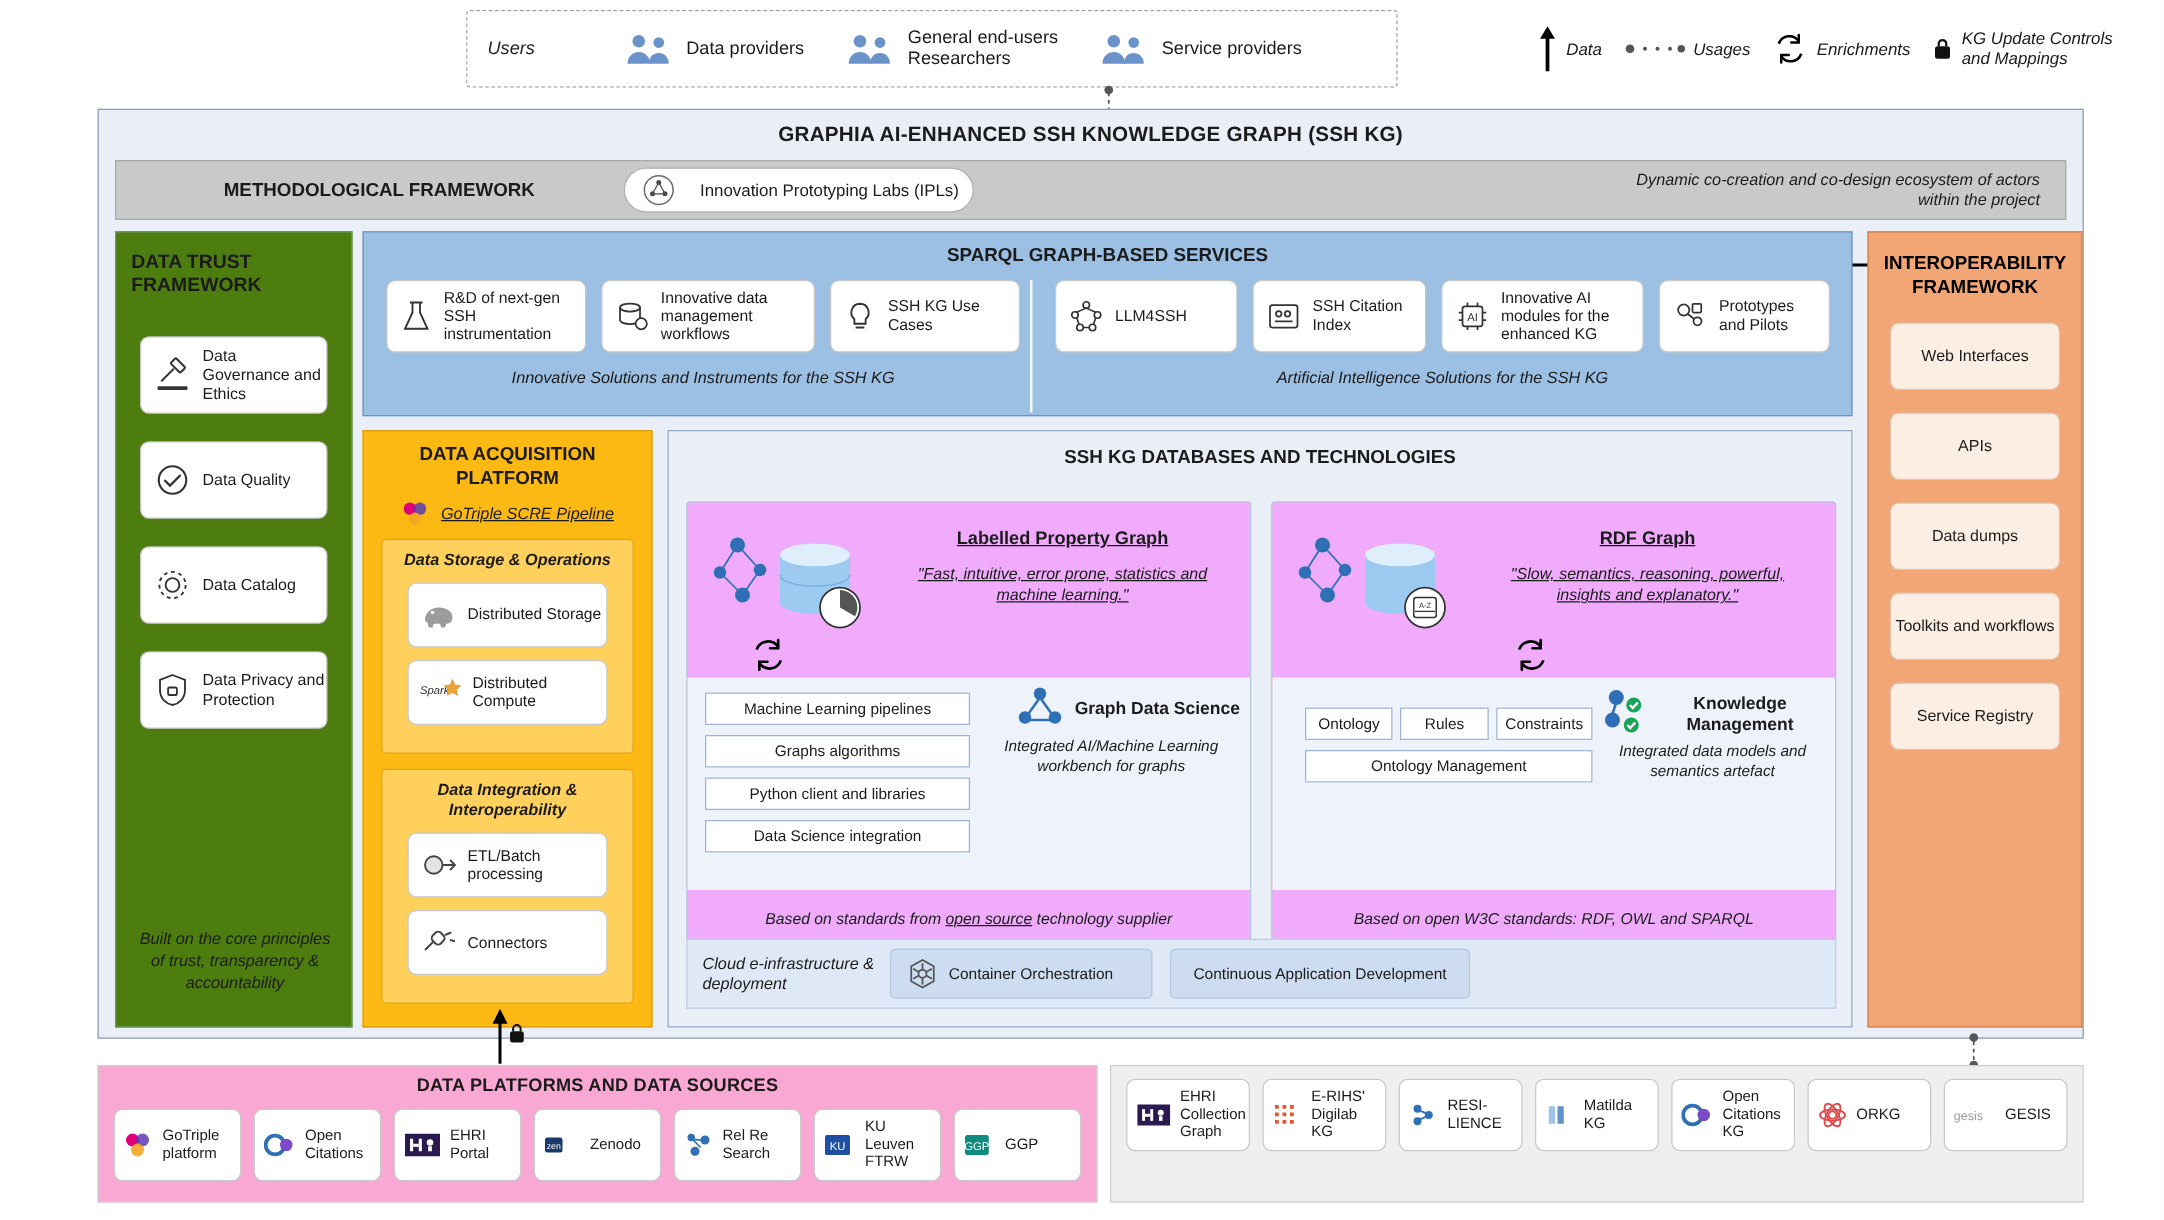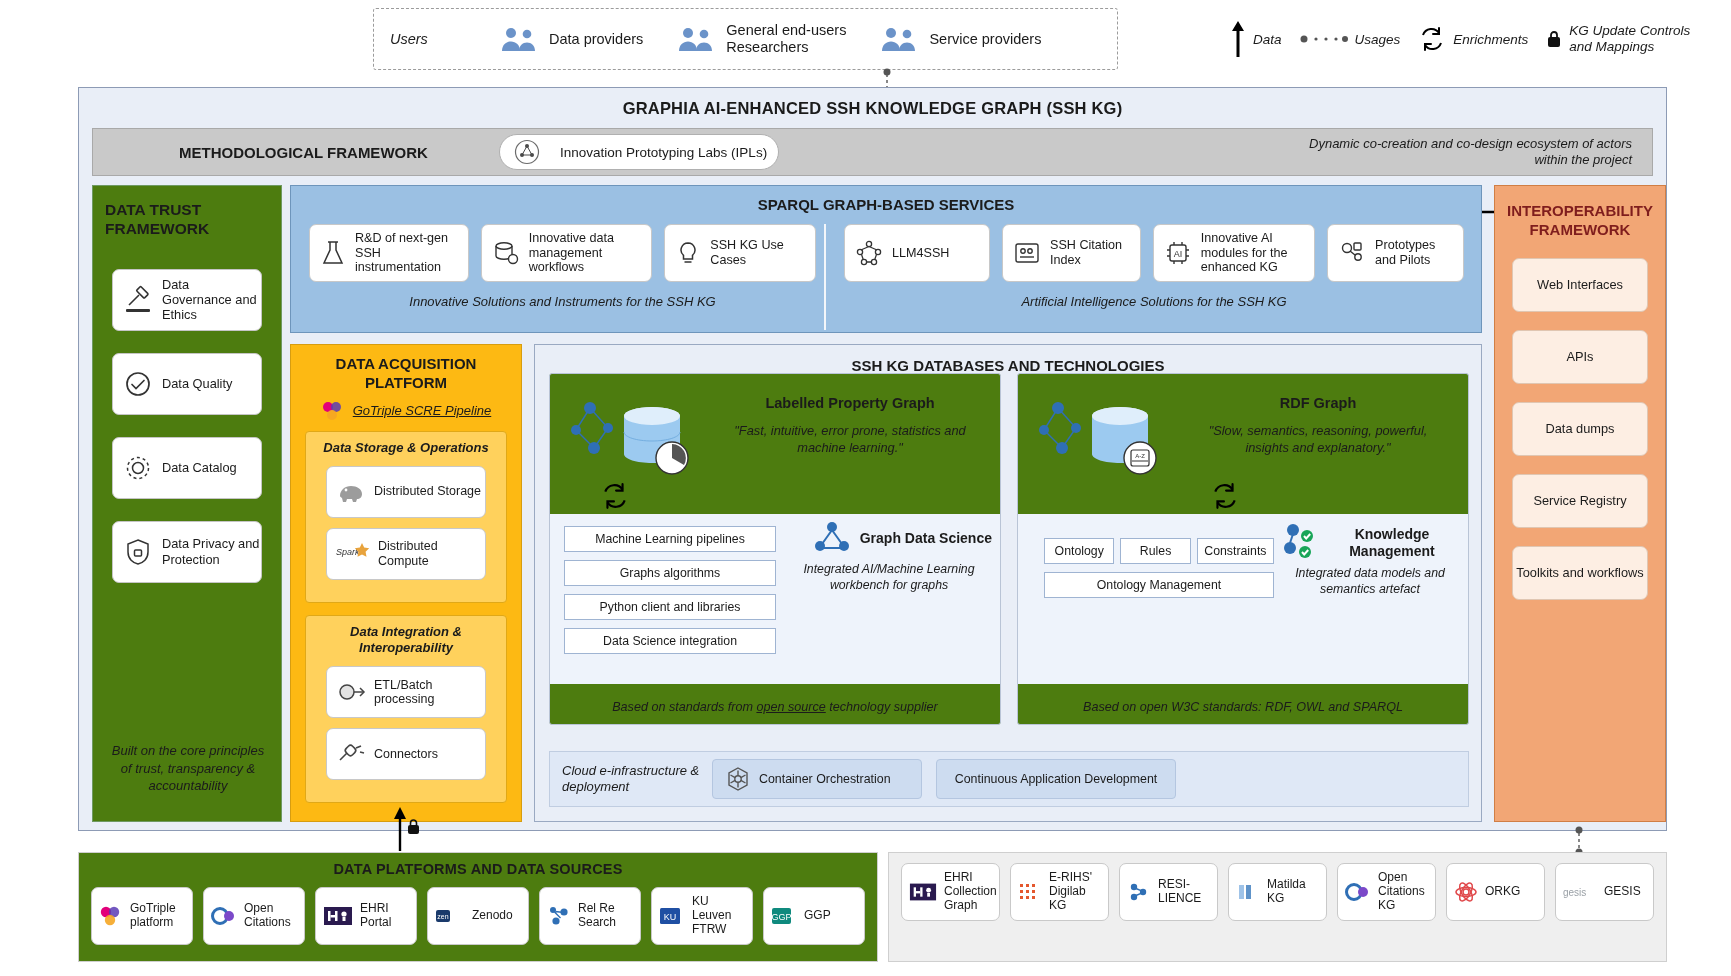--- a/index.html
+++ b/index.html
@@ -113,21 +113,21 @@
   }
   .dap-card .lbl { font-size:12.5px; line-height:1.18; }
 
   
   #dbt {
     left:534px; top:344px; width:948px; height:478px;
     background:#e9eef7; border:1px solid #9aa9c2;
   }
   #dbt .dbt-title { text-align:center; font-weight:bold; font-size:15px; padding-top:12px; }
   .graph-panel {
-    position:absolute; top:28px; background:#4d7c0f; border:1px solid #b9c4d6; border-radius:3px;
+    position:absolute; top:56px; background:#f0abfc; border:1px solid #b9c4d6; border-radius:3px;text-decoration:underline;
   }
   #lpg { left:14px; width:452px; height:352px; }
   #rdf { left:482px; width:452px; height:352px; }
   .gp-head { display:flex; align-items:flex-start; padding:12px 10px 0 10px; }
   .gp-icons { width:150px; height:96px; position:relative; flex:0 0 auto; }
   .gp-text { flex:1; text-align:center; padding-top:8px; }
   .gp-text .h { font-weight:bold; font-size:14.5px; line-height:1.25; }
   .gp-text .q { font-style:italic; font-size:12.8px; margin-top:10px; line-height:1.35; padding:0 10px; }
   .gp-mid { position:relative; margin-top:6px; height:170px; background:#eef3fb; }
   .chip {
@@ -149,28 +149,28 @@
     background:#cddcf0; border:1px solid #b4c6e0; border-radius:4px; height:40px;
     display:flex; align-items:center; gap:8px; padding:0 12px; margin-right:14px;
   }
   .cloud-card .lbl { font-size:12.4px; line-height:1.2; text-align:left; }
 
   
   #interop {
     left:1494px; top:185px; width:172px; height:637px;
     background:#f2a675; border:1px solid #d07e45; padding-top:16px;
   }
-  #interop .i-title { font-weight:bold; font-size:15px; text-align:center; line-height:1.25; color:#7f1d1d; }
+  #interop .i-title { font-weight:bold; font-size:15px; text-align:center; line-height:1.25; color:#000000; }
   .i-card {
     width:136px; height:54px; margin:18px auto 0 auto; background:#fdeee3; border:1px solid #e0c6b2; border-radius:7px;
     display:flex; align-items:center; justify-content:center; text-align:center; font-size:12.8px; line-height:1.2;
   }
 
   
-  #bottom-left { left:78px; top:852px; width:800px; height:110px; background:#4d7c0f; border:1px solid #cfcfcf; }
+  #bottom-left { left:78px; top:852px; width:800px; height:110px; background:#f9a8d4; border:1px solid #cfcfcf; }
   #bottom-right { left:888px; top:852px; width:779px; height:110px; background:#efefef; border:1px solid #cfcfcf; }
   .bp-title { text-align:center; font-weight:bold; font-size:14.5px; padding-top:8px; letter-spacing:.2px; }
   .bp-row { display:flex; gap:10px; padding:10px 12px 0 12px; }
   .src-card {
     background:#fff; border:1px solid #c9c9c9; border-radius:7px; height:58px; flex:1;
     display:flex; align-items:center; gap:7px; padding:0 7px; min-width:0;
   }
   .src-card .lbl { font-size:12px; line-height:1.15; }
 
   
@@ -678,22 +678,22 @@
       <span class="lbl" style="text-align:center">Continuous Application Development</span>
     </div>
   </div>
 </div>
 
 <div class="abs" id="interop">
   <div class="i-title">INTEROPERABILITY FRAMEWORK</div>
   <div class="i-card">Web Interfaces</div>
   <div class="i-card">APIs</div>
   <div class="i-card">Data dumps</div>
+  <div class="i-card">Toolkits and workflows</div>
   <div class="i-card">Service Registry</div>
-  <div class="i-card">Toolkits and workflows</div>
 </div>
 
 <svg class="abs" style="left:1572px; top:826px;" width="14" height="32">
   <circle cx="7" cy="4" r="3.5" fill="#555"></circle>
     <line x1="7" y1="7" x2="7" y2="22" stroke="#555" stroke-width="1.4" stroke-dasharray="3 3"></line>
     <circle cx="7" cy="26" r="3.5" fill="#555"></circle>
 </svg>
 
 <div class="abs" id="bottom-left">
   <div class="bp-title">DATA PLATFORMS AND DATA SOURCES</div>

